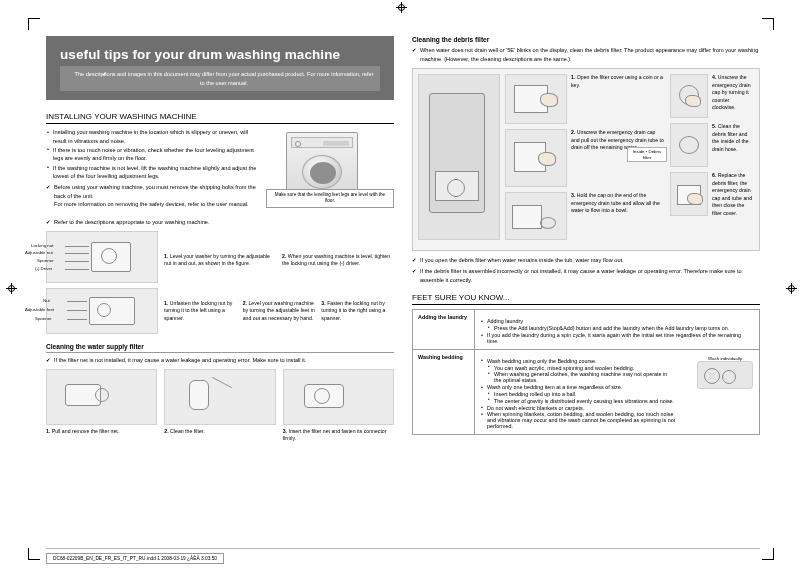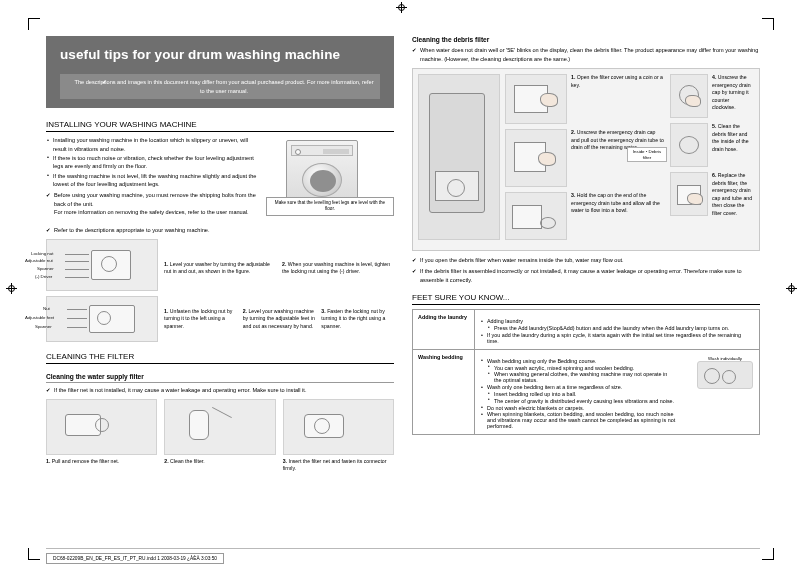--- a/index.html
+++ b/index.html
@@ -24,21 +24,21 @@
   .corner.tl { border-left:1px solid #000; border-top:1px solid #000; }
   .corner.tr { border-right:1px solid #000; border-top:1px solid #000; }
   .corner.bl { border-left:1px solid #000; border-bottom:1px solid #000; }
   .corner.br { border-right:1px solid #000; border-bottom:1px solid #000; }
 
   .col-left { position:absolute; left:46px; top:36px; width:348px; }
   .col-right { position:absolute; left:412px; top:36px; width:348px; }
 
   
   .banner {
-    background:#6f6f6f; color:#fff; height:72px; position:relative;
+    background:#6f6f6f; color:#fff; height:64px; position:relative;
     padding:11px 14px 0 14px;
   }
   .banner h1 { margin:0; font-size:13.5px; font-weight:bold; letter-spacing:.1px; }
   .banner .note {
     position:absolute; left:14px; right:14px; bottom:9px;
     background:#8a8a8a; color:#fff; font-size:5.6px; line-height:1.5;
     padding:4px 6px 4px 14px; text-align:center;
   }
   .banner .note .chk { position:absolute; left:42px; top:4px; }
 
@@ -248,21 +248,20 @@
         </div>
         <div class="lvl-cell" style="padding-top:10px;">
           <div class="cap">
             <b>3.</b>
             <span>Fasten the locking nut by turning it to the right using a spanner.</span>
           </div>
         </div>
       </div>
     </div>
 
-    <h2 class="sec" style="margin-top:10px;">CLEANING THE FILTER</h2>
     <h3 class="sub">Cleaning the water supply filter</h3>
     <div class="body chkline">If the filter net is not installed, it may cause a water leakage and operating error. Make sure to install it.</div>
 
     <div class="filter-row">
       <div class="filter-cell">
         <div class="fimg">
           <div class="sk-rect" style="left:18px;top:14px;width:36px;height:22px;border-radius:3px;"></div>
           <div class="sk-circle" style="left:48px;top:18px;width:14px;height:14px;"></div>
         </div>
         <div class="cap">

